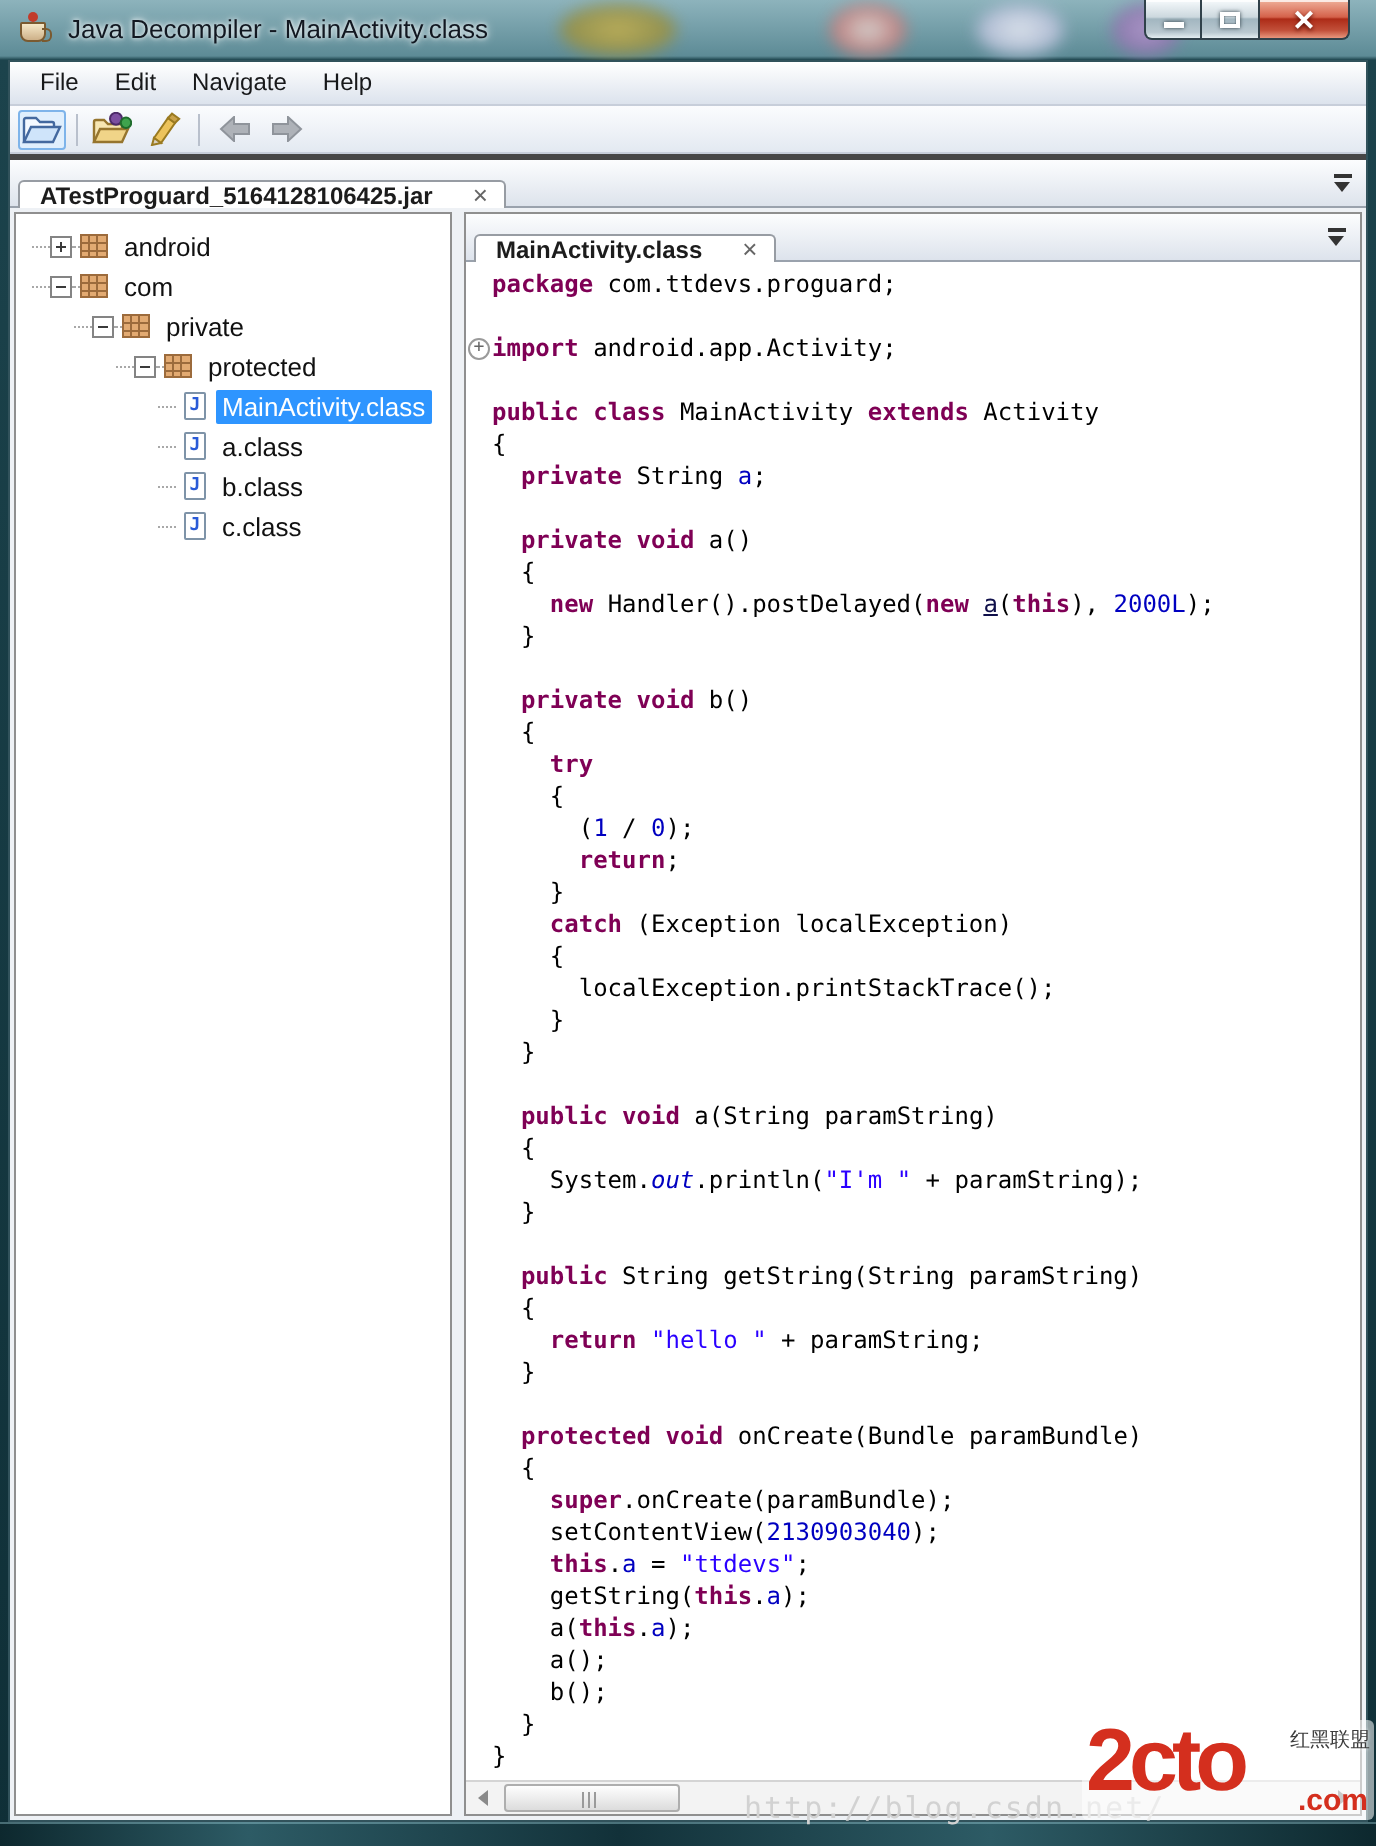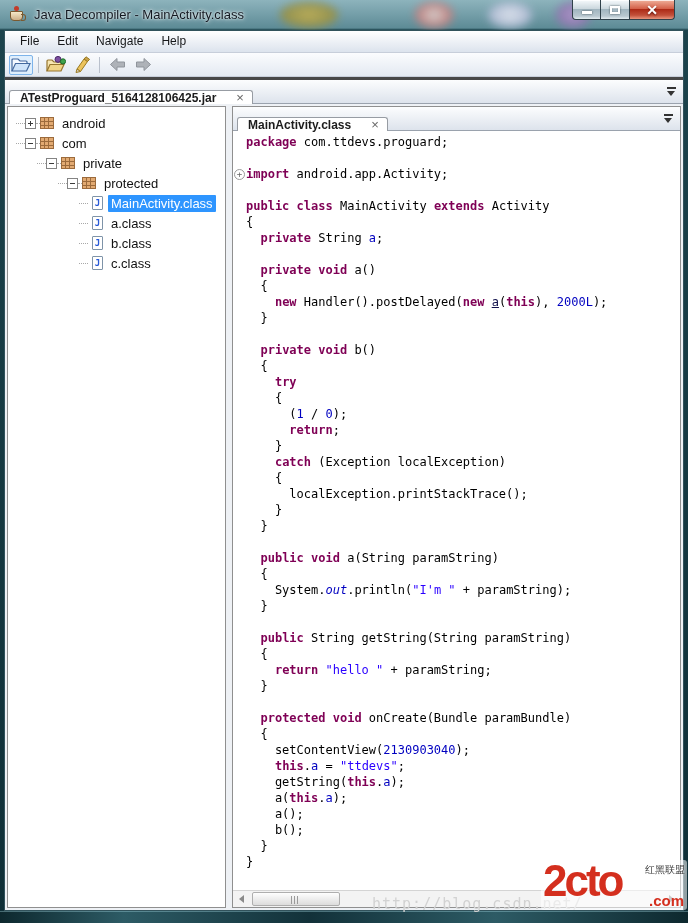--- a/index.html
+++ b/index.html
@@ -288,20 +288,21 @@
             <div class="code-line"><span class="gutter"></span><span class="line-text"><span class="">    System.</span><span class="tok-i">out</span><span class="">.println(</span><span class="tok-s">"I'm "</span><span class=""> + paramString);</span></span></div>
             <div class="code-line"><span class="gutter"></span><span class="line-text"><span class="">  }</span></span></div>
             <div class="code-line"><span class="gutter"></span><span class="line-text">&nbsp;</span></div>
             <div class="code-line"><span class="gutter"></span><span class="line-text"><span class="">  </span><span class="tok-k">public</span><span class=""> String getString(String paramString)</span></span></div>
             <div class="code-line"><span class="gutter"></span><span class="line-text"><span class="">  {</span></span></div>
             <div class="code-line"><span class="gutter"></span><span class="line-text"><span class="">    </span><span class="tok-k">return</span><span class=""> </span><span class="tok-s">"hello "</span><span class=""> + paramString;</span></span></div>
             <div class="code-line"><span class="gutter"></span><span class="line-text"><span class="">  }</span></span></div>
             <div class="code-line"><span class="gutter"></span><span class="line-text">&nbsp;</span></div>
             <div class="code-line"><span class="gutter"></span><span class="line-text"><span class="">  </span><span class="tok-k">protected</span><span class=""> </span><span class="tok-k">void</span><span class=""> onCreate(Bundle paramBundle)</span></span></div>
             <div class="code-line"><span class="gutter"></span><span class="line-text"><span class="">  {</span></span></div>
+            <div class="code-line"><span class="gutter"></span><span class="line-text"><span class="">    </span><span class="tok-k">super</span><span class="">.onCreate(paramBundle);</span></span></div>
             <div class="code-line"><span class="gutter"></span><span class="line-text"><span class="">    setContentView(</span><span class="tok-n">2130903040</span><span class="">);</span></span></div>
             <div class="code-line"><span class="gutter"></span><span class="line-text"><span class="">    </span><span class="tok-k">this</span><span class="">.</span><span class="tok-f">a</span><span class=""> = </span><span class="tok-s">"ttdevs"</span><span class="">;</span></span></div>
             <div class="code-line"><span class="gutter"></span><span class="line-text"><span class="">    getString(</span><span class="tok-k">this</span><span class="">.</span><span class="tok-f">a</span><span class="">);</span></span></div>
             <div class="code-line"><span class="gutter"></span><span class="line-text"><span class="">    a(</span><span class="tok-k">this</span><span class="">.</span><span class="tok-f">a</span><span class="">);</span></span></div>
             <div class="code-line"><span class="gutter"></span><span class="line-text"><span class="">    a();</span></span></div>
             <div class="code-line"><span class="gutter"></span><span class="line-text"><span class="">    b();</span></span></div>
             <div class="code-line"><span class="gutter"></span><span class="line-text"><span class="">  }</span></span></div>
             <div class="code-line"><span class="gutter"></span><span class="line-text"><span class="">}</span></span></div>
           </div>
 

